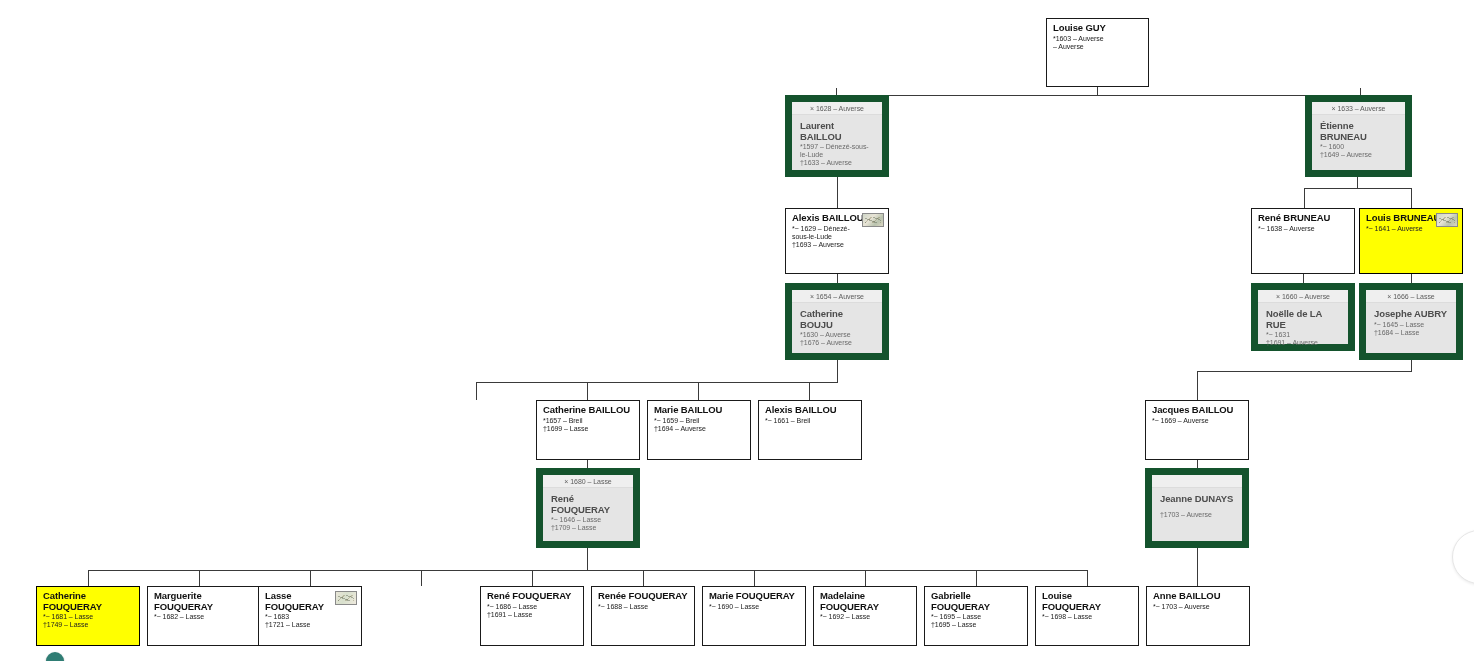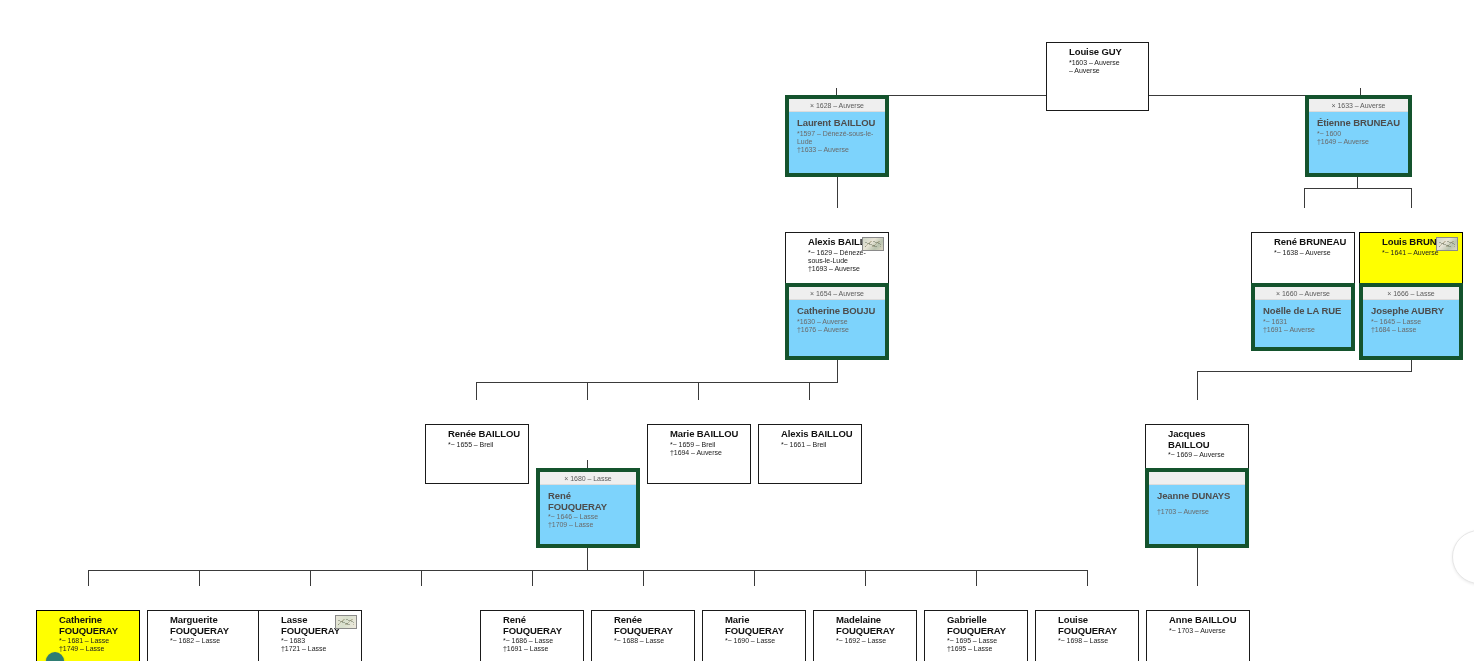--- a/index.html
+++ b/index.html
@@ -19,23 +19,22 @@
   
   .ln { position: absolute; background: #3a3a3a; }
   .ln.h { height: 1px; }
   .ln.v { width: 1px; }
 
   
   .card {
     position: absolute;
     border: 1.5px solid #1a1a1a;
     background: #ffffff;
-    padding: 4px 5px 3px 22px;
+    padding: 4px 5px 3px 6px;
     overflow: hidden;
-    margin-top: 24px;
   }
   .card.hl { background: #ffff00; border-color: #000000; }
 
   .name {
     font-size: 9.5px;
     font-weight: bold;
     color: #111111;
     line-height: 10.5px;
     letter-spacing: -0.1px;
     margin-bottom: 1px;
@@ -45,22 +44,22 @@
     font-size: 7px;
     color: #222222;
     line-height: 8.2px;
     letter-spacing: -0.05px;
     white-space: pre-line;
   }
 
   
   .union {
     position: absolute;
-    background: #7dd3fc;
-    border: 4px solid #14532d;
+    background: #e5e5e5;
+    border: 7px solid #14532d;
   }
   .union-hdr {
     height: 13px;
     border-bottom: 1px solid #dcdcdc;
     background: #efefef;
     text-align: center;
     font-size: 7px;
     color: #5b5b5b;
     line-height: 13px;
     letter-spacing: -0.05px;
@@ -232,25 +231,26 @@
 
   <div class="union" style="left:1359px; top:283px; width:104px; height:77px;">
     <div class="union-hdr">× 1666 – Lasse</div>
     <div class="union-body">
       <div class="name">Josephe AUBRY</div>
       <div class="dates">*~ 1645 – Lasse
 †1684 – Lasse</div>
     </div>
   </div>
 
-  <div class="card" style="left:425px; top:400px; width:104px; height:60px;">
-    <div class="name">Renée BAILLOU</div>
-    <div class="dates">*~ 1655 – Breil</div>
-  </div>
-
+
+  <div class="card" style="left:536px; top:400px; width:104px; height:60px;">
+    <div class="name">Catherine BAILLOU</div>
+    <div class="dates">*1657 – Breil
+†1699 – Lasse</div>
+  </div>
 
   <div class="card" style="left:647px; top:400px; width:104px; height:60px;">
     <div class="name">Marie BAILLOU</div>
     <div class="dates">*~ 1659 – Breil
 †1694 – Auverse</div>
   </div>
 
   <div class="card" style="left:758px; top:400px; width:104px; height:60px;">
     <div class="name">Alexis BAILLOU</div>
     <div class="dates">*~ 1661 – Breil</div>

